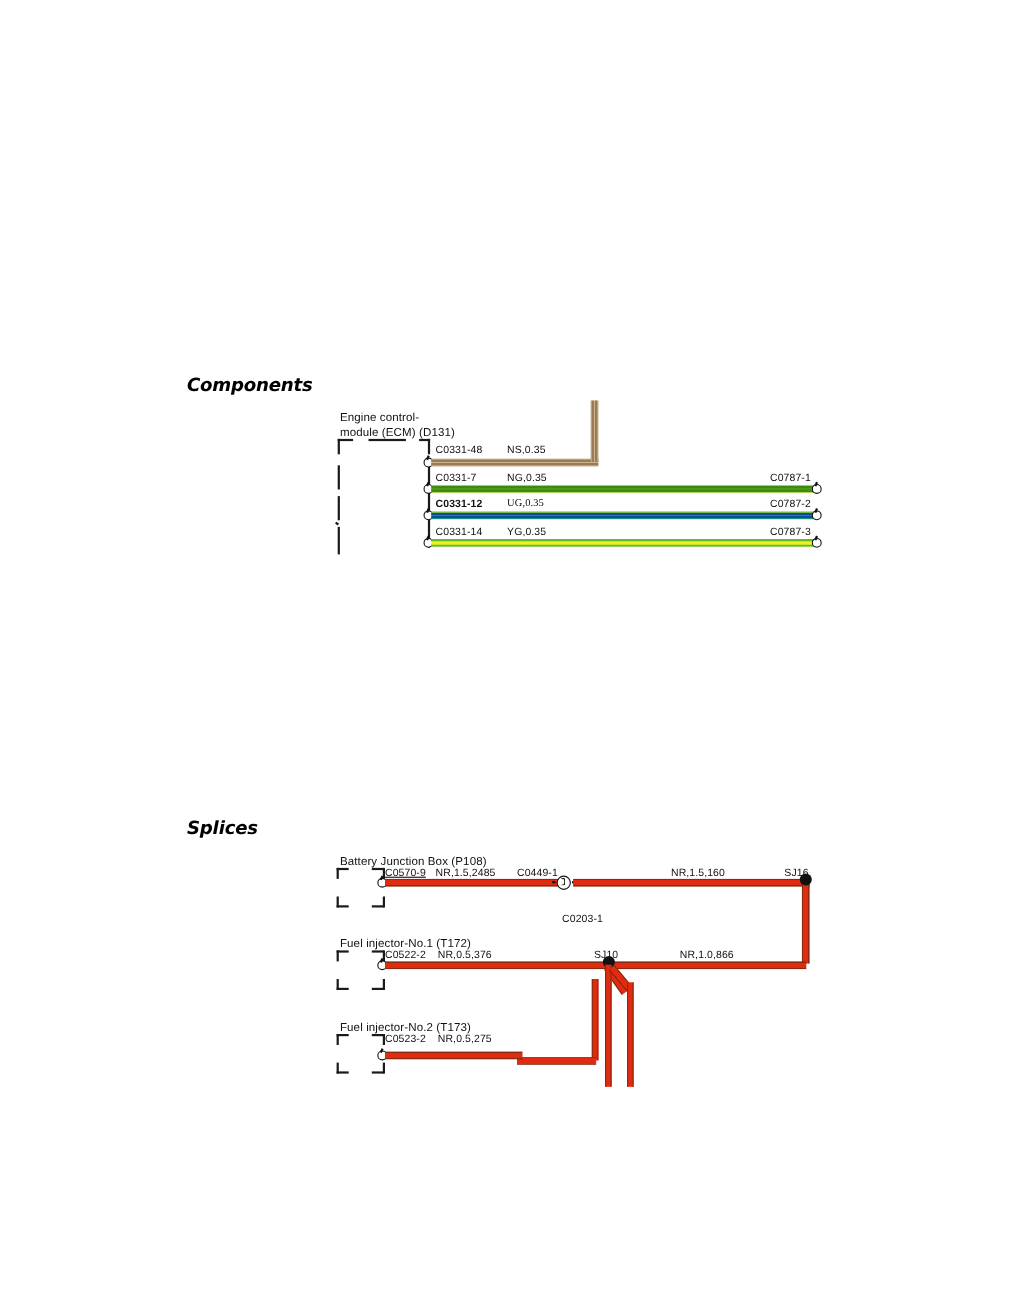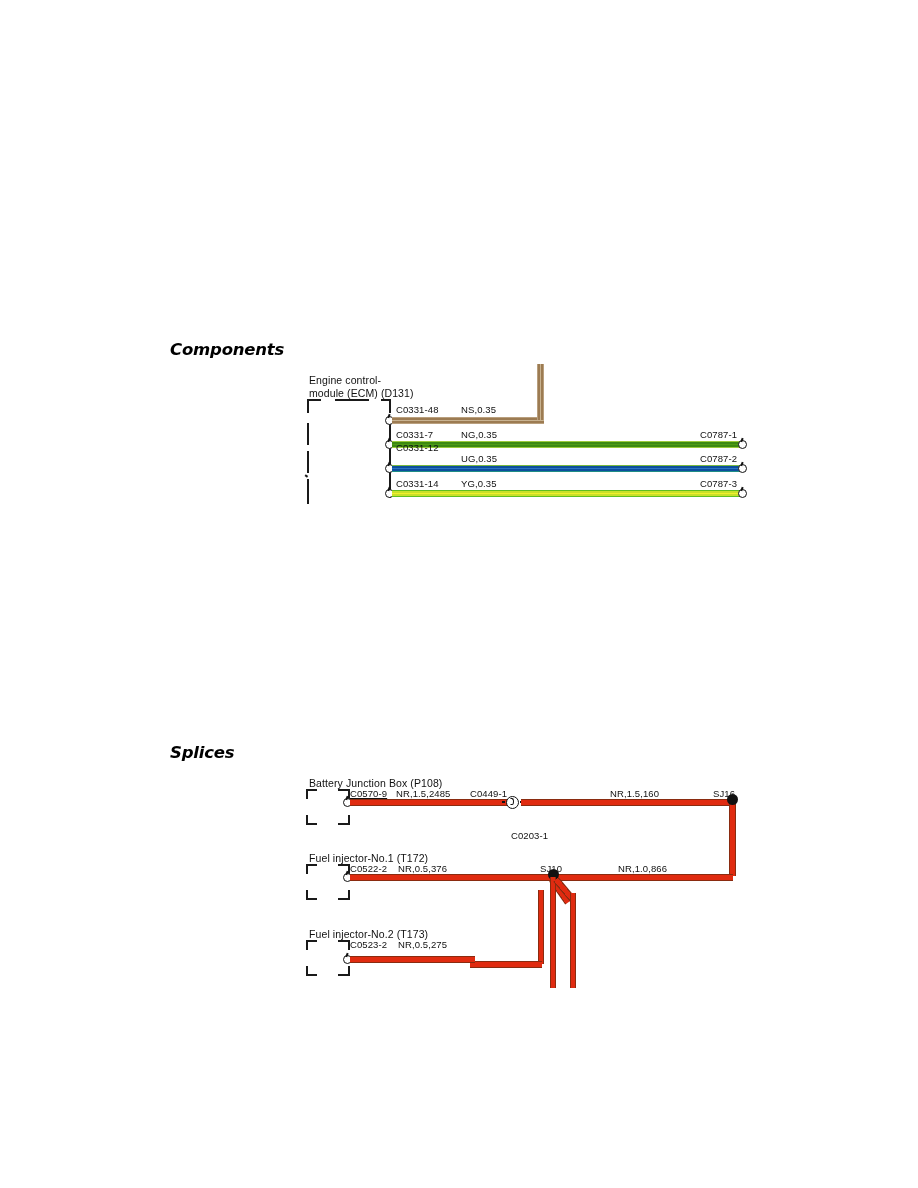--- a/index.html
+++ b/index.html
@@ -243,22 +243,22 @@
   <div class="wire-h w-ns" style="left:392px; top:417px; width:152px;"></div>
   <div class="wire-v w-ns-v" style="left:537px; top:364px; height:56px;"></div>
 
   <div class="lbl" style="left:396px; top:429px;">C0331-7</div>
   <div class="lbl" style="left:461px; top:429px;">NG,0.35</div>
   <div class="lbl" style="left:700px; top:429px;">C0787-1</div>
   <div class="pin" style="left:385px; top:440px;"></div>
   <div class="wire-h w-ng" style="left:392px; top:441px; width:350px;"></div>
   <div class="pin" style="left:738px; top:440px;"></div>
 
-  <div class="lbl" style="left:396px; top:442px;">C0331-12</div>
-  <div class="lbl" style="left:461px; top:453px;">UG,0.35</div>
+  <div class="lbl" style="left:396px; top:453px;font-weight:bold;">C0331-12</div>
+  <div class="lbl" style="left:461px; top:453px;font-family:Liberation Serif, serif;">UG,0.35</div>
   <div class="lbl" style="left:700px; top:453px;">C0787-2</div>
   <div class="pin" style="left:385px; top:464px;"></div>
   <div class="wire-h w-ug" style="left:392px; top:465px; width:350px;"></div>
   <div class="pin" style="left:738px; top:464px;"></div>
 
   <div class="lbl" style="left:396px; top:478px;">C0331-14</div>
   <div class="lbl" style="left:461px; top:478px;">YG,0.35</div>
   <div class="lbl" style="left:700px; top:478px;">C0787-3</div>
   <div class="pin" style="left:385px; top:489px;"></div>
   <div class="wire-h w-yg" style="left:392px; top:490px; width:350px;"></div>

